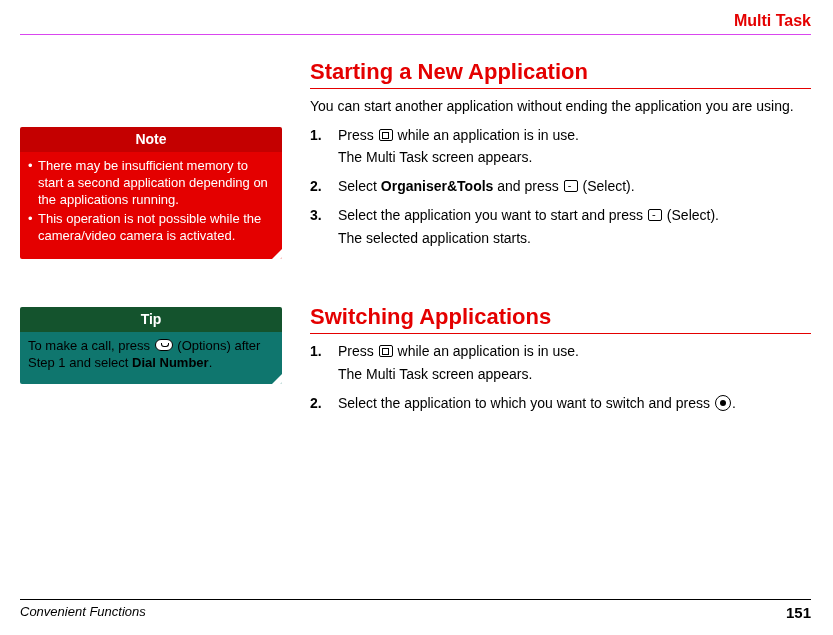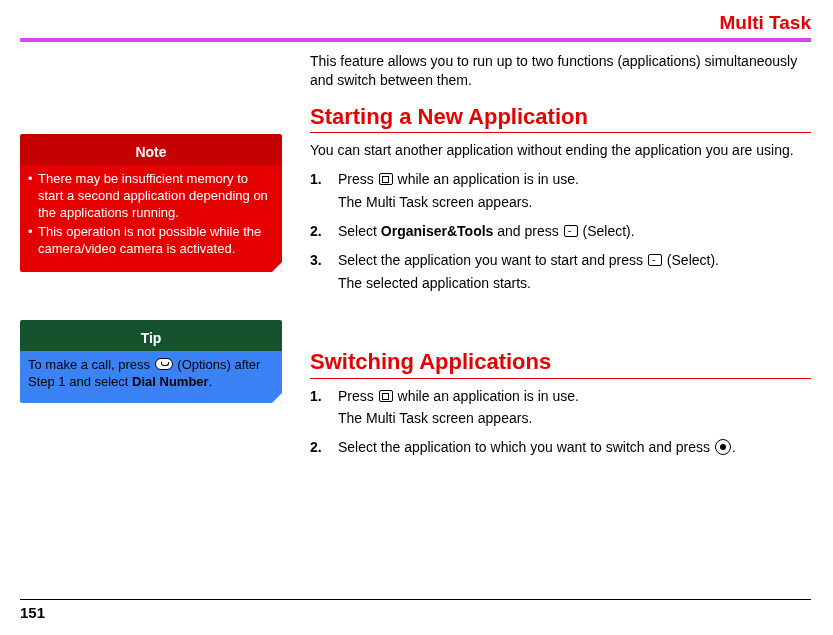--- a/index.html
+++ b/index.html
@@ -8,24 +8,24 @@
     height: 635px;
     font-family: Arial, Helvetica, sans-serif;
     background: #fff;
     color: #000;
     position: relative;
     padding: 12px 22px 12px 20px;
   }
   .page-title {
     color: #e40000;
     text-align: right;
-    font-size: 19px;
+    font-size: 16px;
     font-weight: bold;
     font-stretch: condensed;
-    border-bottom: 4px solid #d946ef;
+    border-bottom: 1px solid #d946ef;
     padding-bottom: 4px;
     margin-bottom: 10px;
   }
   .content-row {
     display: flex;
     gap: 28px;
   }
   .sidebar {
     width: 262px;
     flex: 0 0 262px;
@@ -38,41 +38,41 @@
     border-radius: 2px;
     overflow: hidden;
     font-size: 13px;
     line-height: 1.3;
     position: relative;
   }
   .callout-header {
     text-align: center;
     font-weight: bold;
     color: #fff;
-    padding: 9px 0 4px;
+    padding: 3px 0 4px;
     font-size: 14px;
   }
   .callout-body {
     padding: 6px 8px 12px 8px;
     color: #fff;
     position: relative;
   }
   .callout-body::after {
     content: "";
     position: absolute;
     bottom: -1px;
     right: -1px;
     width: 0; height: 0;
     border-left: 12px solid transparent;
     border-bottom: 12px solid #fff;
   }
   .note .callout-header { background: #c40000; }
   .note .callout-body { background: #e40000; }
   .tip .callout-header { background: #14532d; }
-  .tip .callout-body { background: #3b82f6; color:#000; }
+  .tip .callout-body { background: #0f766e; color:#000; }
   .callout ul { list-style: none; }
   .callout ul li { padding-left: 10px; position: relative; margin-bottom: 2px; }
   .callout ul li::before {
     content: "•";
     position: absolute;
     left: 0;
     top: 0;
   }
   .main {
     flex: 1;
@@ -187,21 +187,20 @@
     <div class="callout tip">
       <div class="callout-header">Tip</div>
       <div class="callout-body">
         <span>To make a call, press </span><span class="keyicon rounded"></span><span> (Options) after Step 1 and select </span><b>Dial Number</b><span>.</span>
       </div>
     </div>
 
   </div>
 
   <div class="main">
-    <p>This feature allows you to run up to two functions (applications) simultaneously and switch between them.</p>
 
     <div class="section-title">Starting a New Application</div>
     <p>You can start another application without ending the application you are using.</p>
 
     <div class="step">
       <div class="step-num">1.</div>
       <div class="step-body">
         <span>Press </span><span class="keyicon tab"></span><span> while an application is in use.</span>
         <p>The Multi Task screen appears.</p>
       </div>
@@ -238,14 +237,15 @@
       <div class="step-num">2.</div>
       <div class="step-body">
         <span>Select the application to which you want to switch and press </span><span class="keyicon circle"></span><span>.</span>
       </div>
     </div>
 
   </div>
 </div>
 
 <div class="footer">
+  <span class="footer-left">Convenient Functions</span>
   <span class="footer-right">151</span>
 </div>
 
 </body></html>

